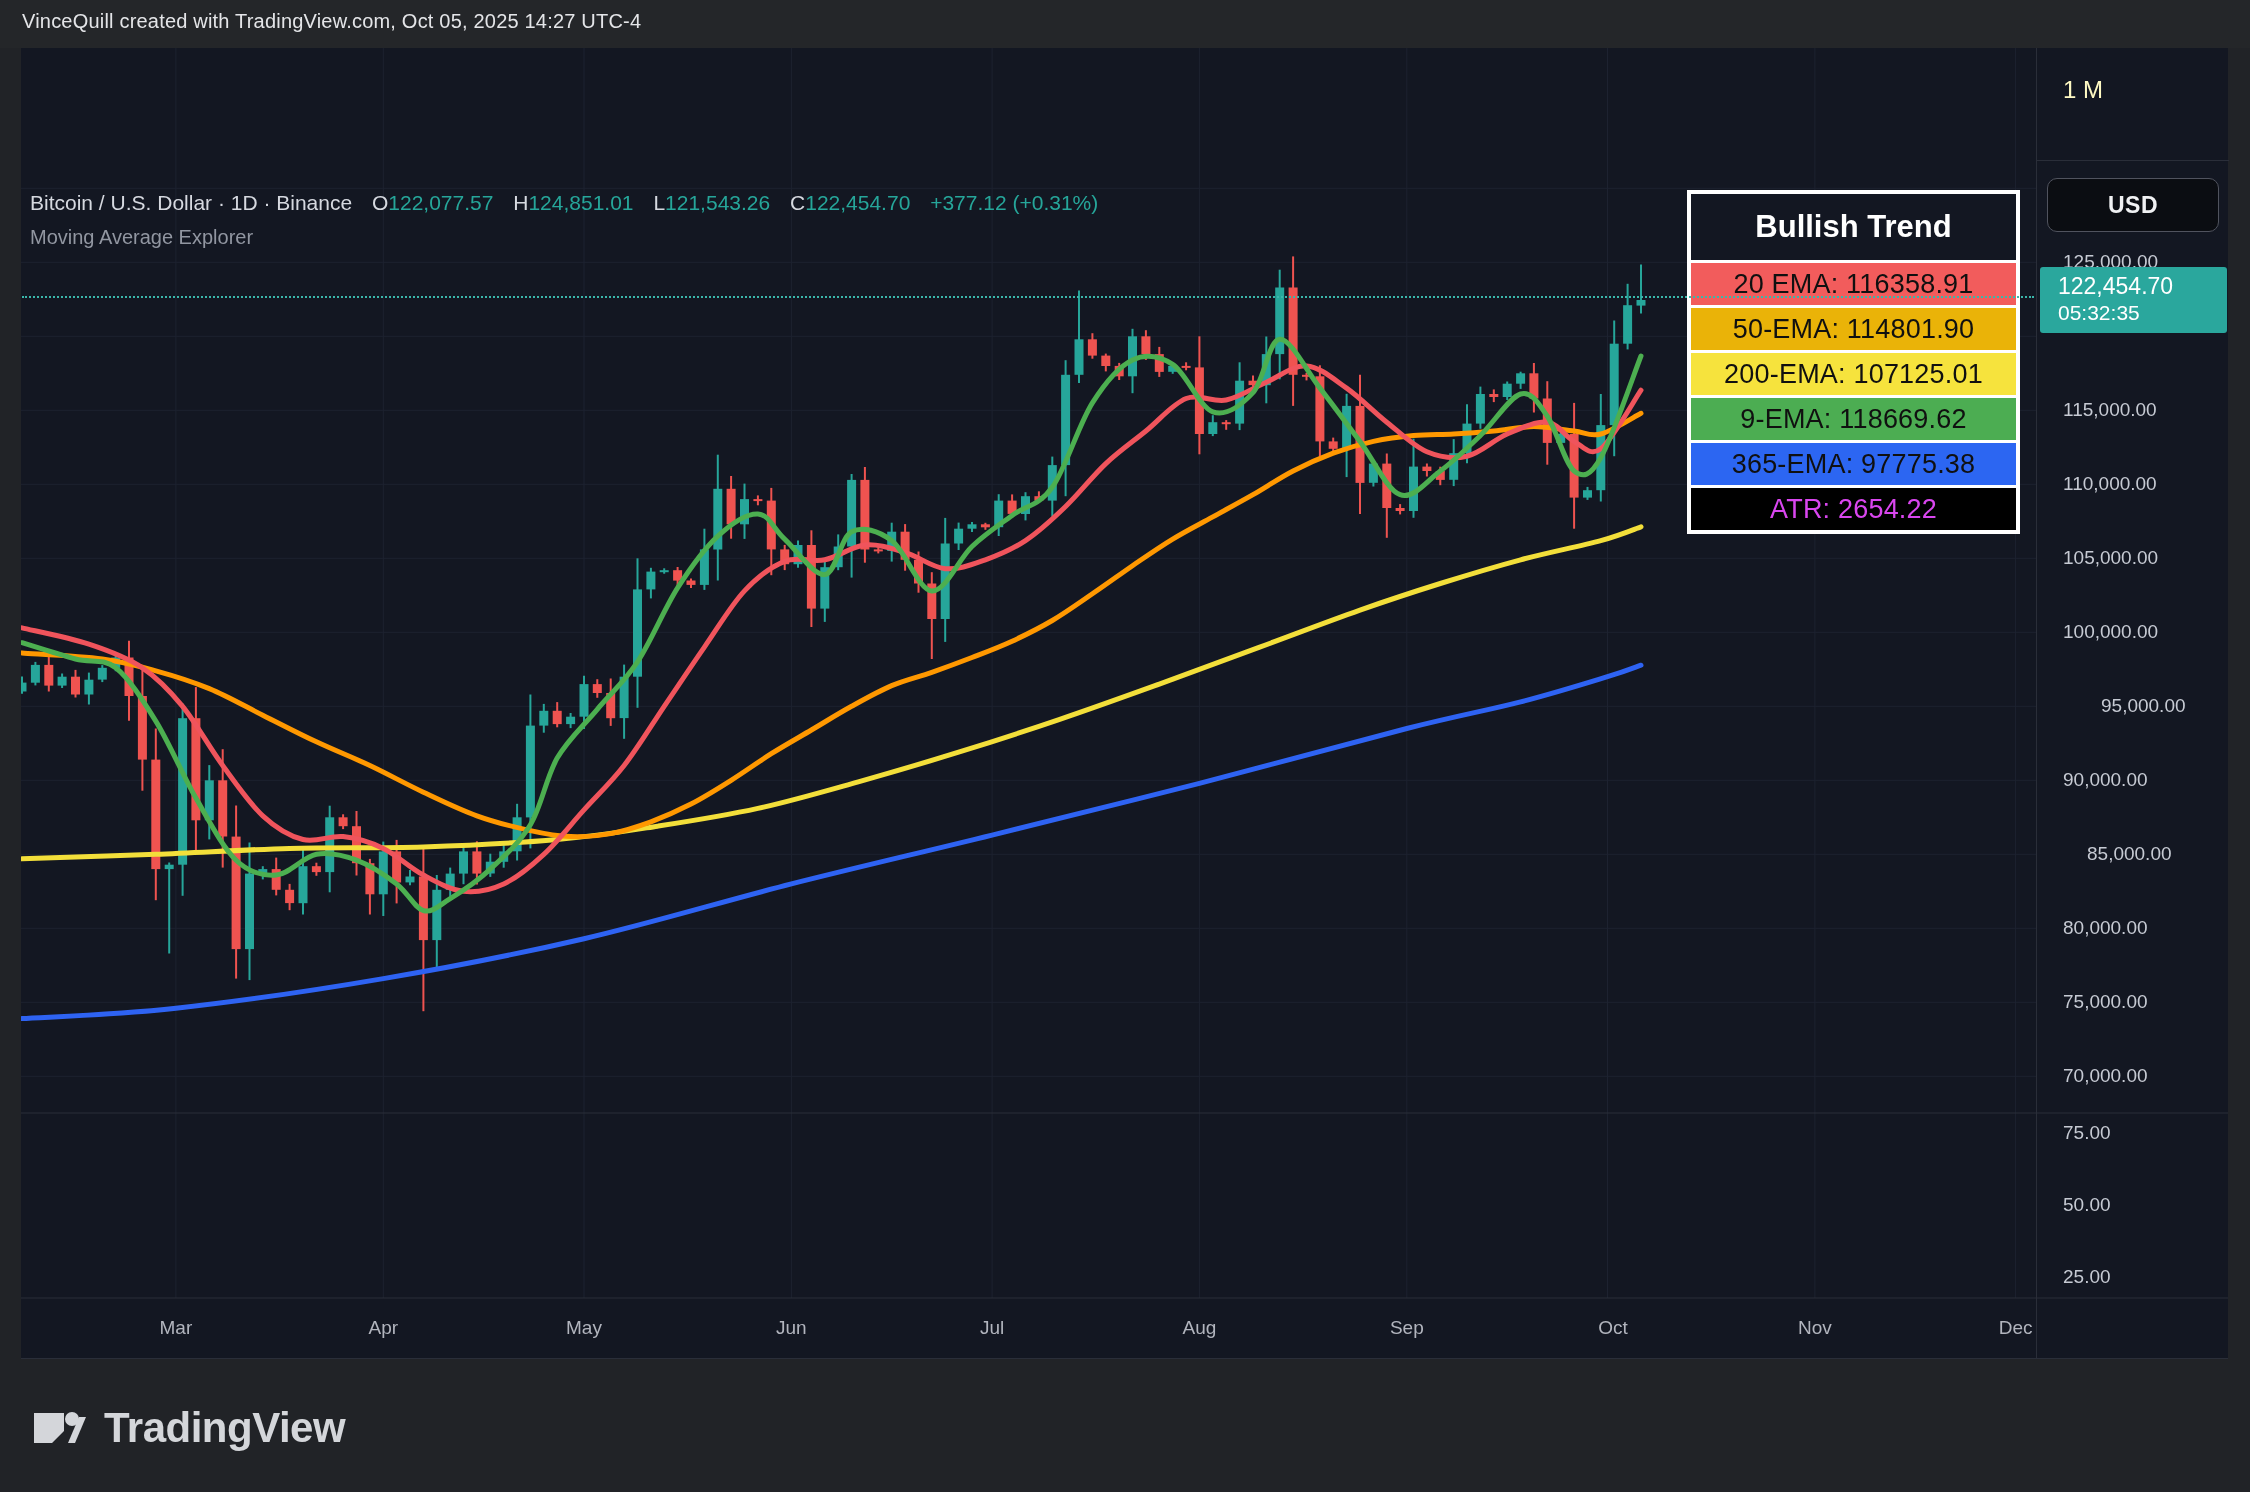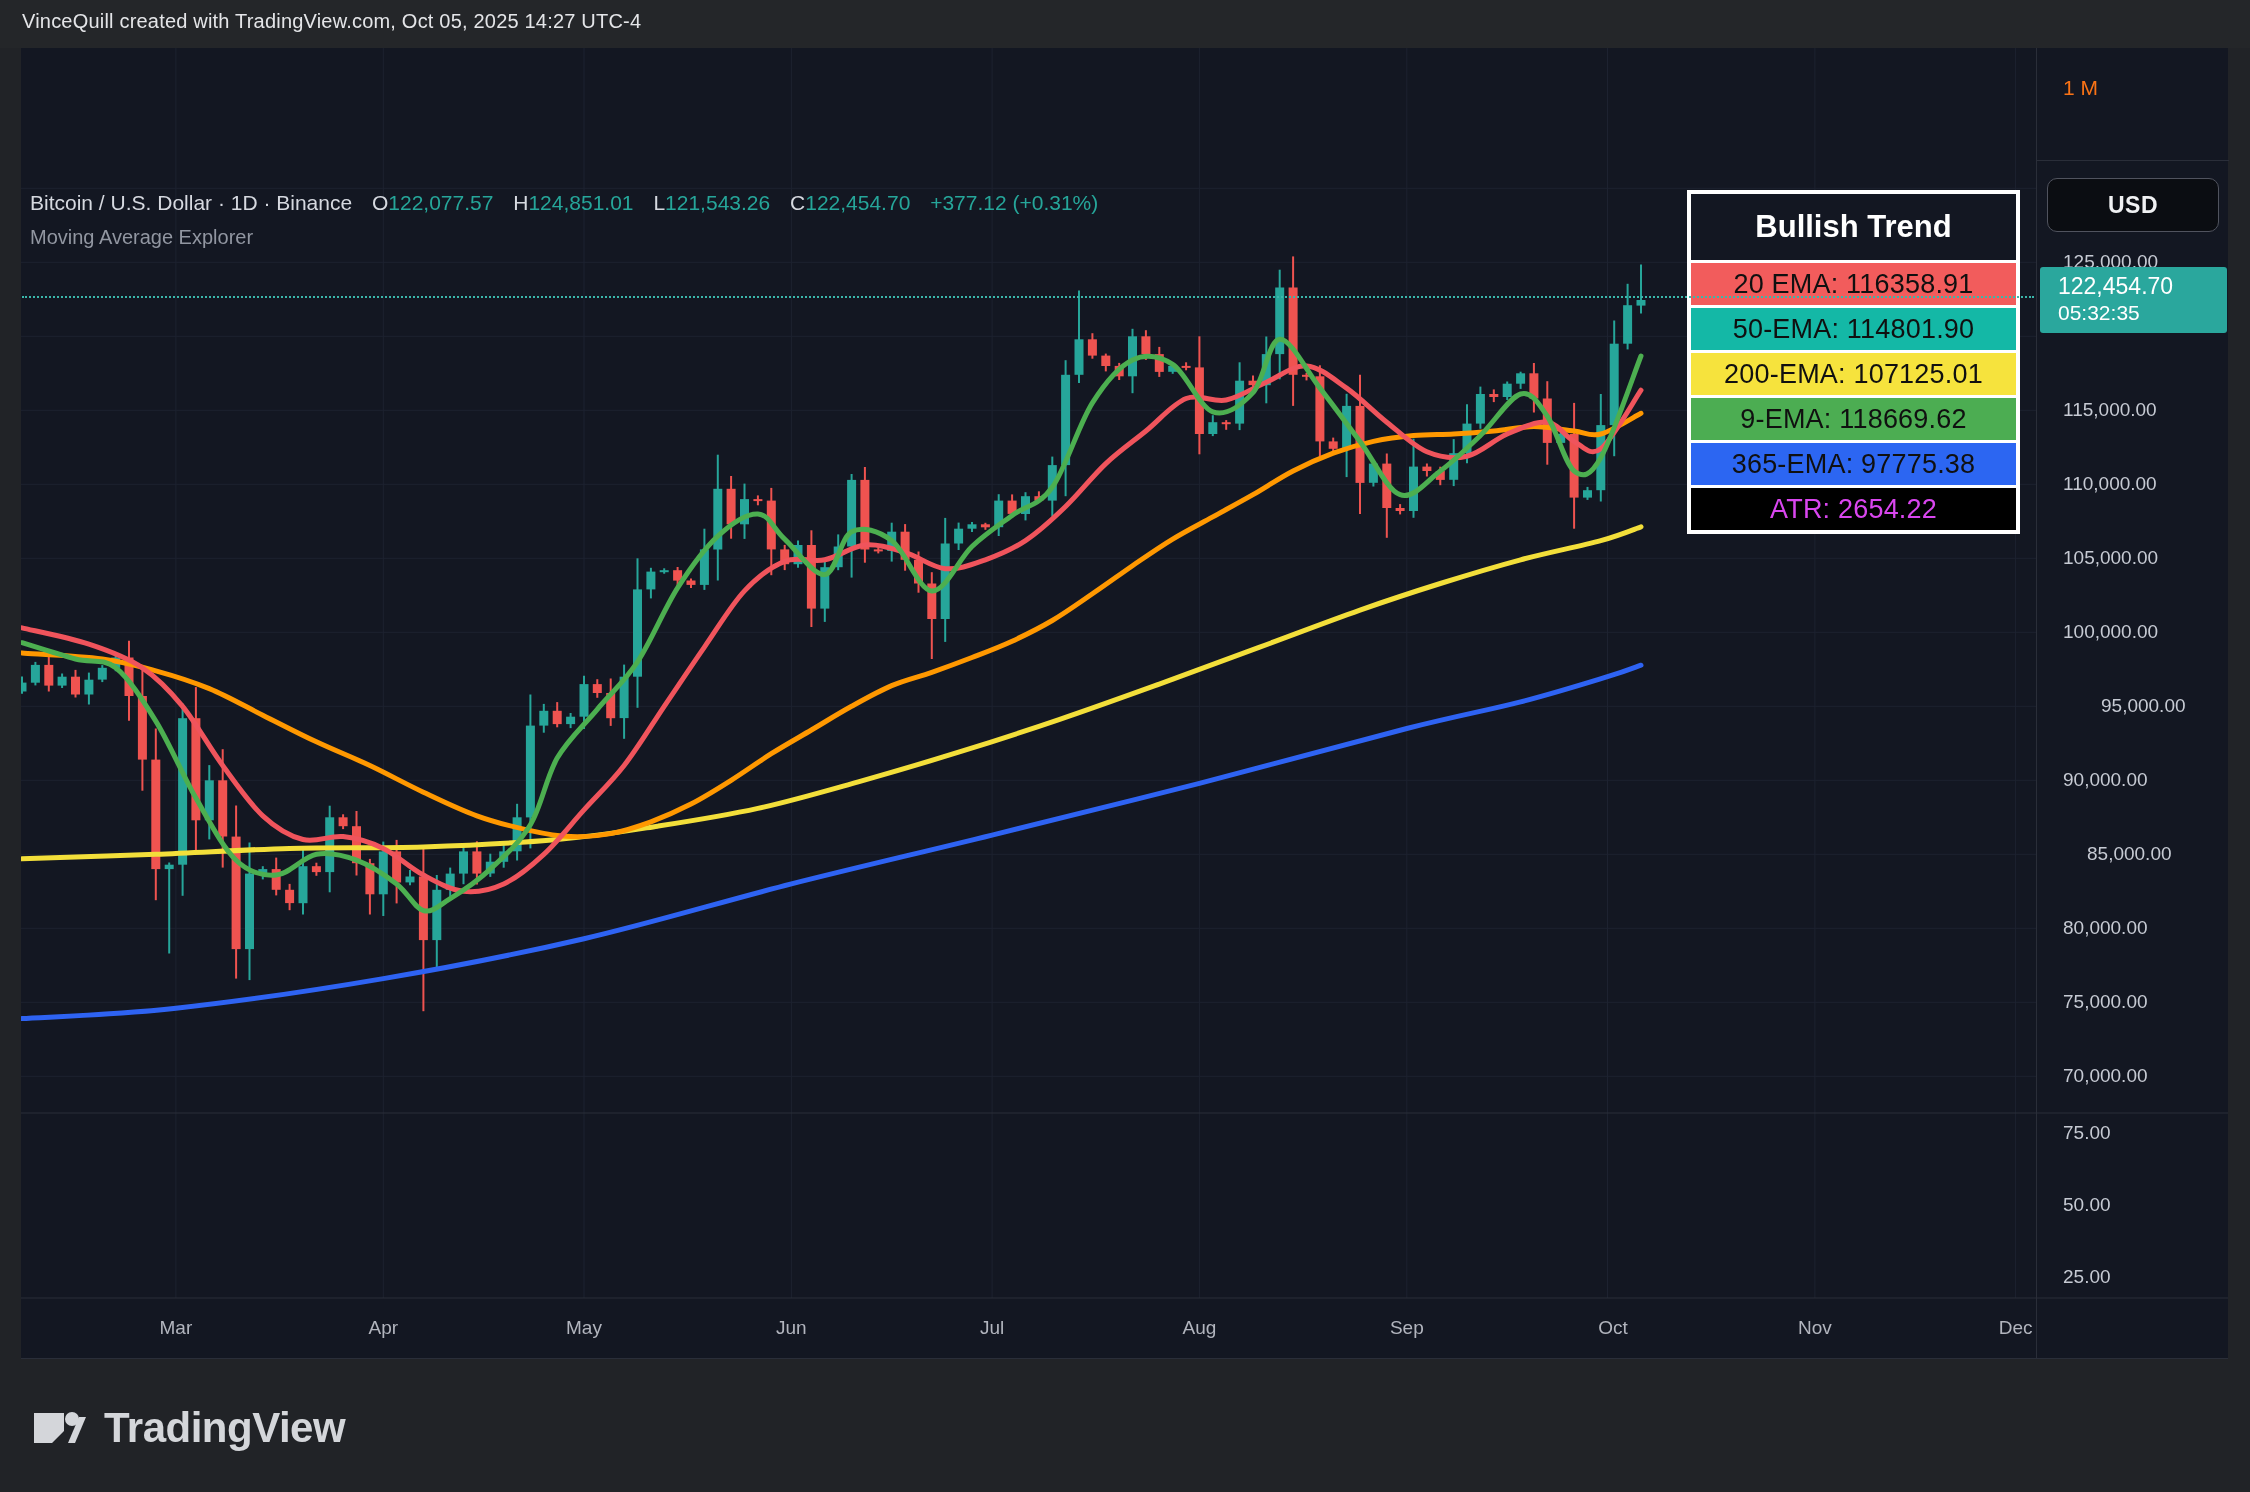--- a/index.html
+++ b/index.html
@@ -21,21 +21,21 @@
   
   #legend{left:1687px;top:190px;width:333px;background:#ffffff;padding:4px;box-sizing:border-box;z-index:20;}
   #legend .lt{height:66px;background:#131722;color:#fff;font-size:31px;font-weight:bold;
               display:flex;align-items:center;justify-content:center;}
   .legend-row{height:42px;margin-top:3px;font-size:27px;color:#101010;
               display:flex;align-items:center;justify-content:center;letter-spacing:.2px;}
   
   #price-dotted{left:22px;top:296px;width:2012px;height:0;border-top:2px dotted #3ab7ab;z-index:30;}
   
   #scale-col{left:2036px;top:48px;width:192px;height:1310px;border-left:1px solid #2a2e39;z-index:25;}
-  #range-label{left:26px;top:28px;font-size:21px;color:#f97316;}
+  #range-label{left:26px;top:28px;font-size:24px;color:#fef9c3;}
   #scale-sep{left:0;top:112px;width:192px;height:0;border-top:1px solid #2a2e39;}
   #usd-button{left:10px;top:130px;width:172px;height:54px;background:#0b0d12;border:1px solid #50535e;
               border-radius:10px;box-sizing:border-box;color:#f0f1f3;font-size:23px;font-weight:bold;
               display:flex;align-items:center;justify-content:center;letter-spacing:.5px;}
   .price-label{position:absolute;left:26px;width:160px;font-size:19px;color:#c6cad3;}
   #price-badge{left:3px;top:219px;width:187px;height:66px;background:#2aa79d;border-radius:3px;
                color:#ffffff;padding:6px 0 0 18px;box-sizing:border-box;z-index:40;}
   #price-badge .b1{font-size:23px;display:block;line-height:27px;}
   #price-badge .b2{font-size:21px;display:block;line-height:25px;}
   
@@ -346,21 +346,21 @@
     <span class="pre">L</span><span class="val">121,543.26</span>
     <span class="pre">C</span><span class="val">122,454.70</span>
     <span class="chg">+377.12 (+0.31%)</span>
   </div>
   <div id="subtitle">Moving Average Explorer</div>
 </div>
 
 <div id="legend" class="abs">
   <div class="lt">Bullish Trend</div>
   <div class="legend-row" style="background: rgb(242, 92, 92); color: rgb(16, 16, 16);">20 EMA: 116358.91</div>
-  <div class="legend-row" style="background: #14b8a6; color: rgb(16, 16, 16);">50-EMA: 114801.90</div>
+  <div class="legend-row" style="background: #eab308; color: rgb(16, 16, 16);">50-EMA: 114801.90</div>
   <div class="legend-row" style="background: rgb(246, 227, 61); color: rgb(16, 16, 16);">200-EMA: 107125.01</div>
   <div class="legend-row" style="background: rgb(76, 173, 82); color: rgb(16, 16, 16);">9-EMA: 118669.62</div>
   <div class="legend-row" style="background: rgb(44, 102, 242); color: rgb(16, 16, 16);">365-EMA: 97775.38</div>
   <div class="legend-row" style="background: rgb(0, 0, 0); color: #d946ef;">ATR: 2654.22</div>
 </div>
 
 <div id="price-dotted" class="abs"></div>
 
 <div id="scale-col" class="abs">
   <div id="range-label" class="abs">1 M</div>

